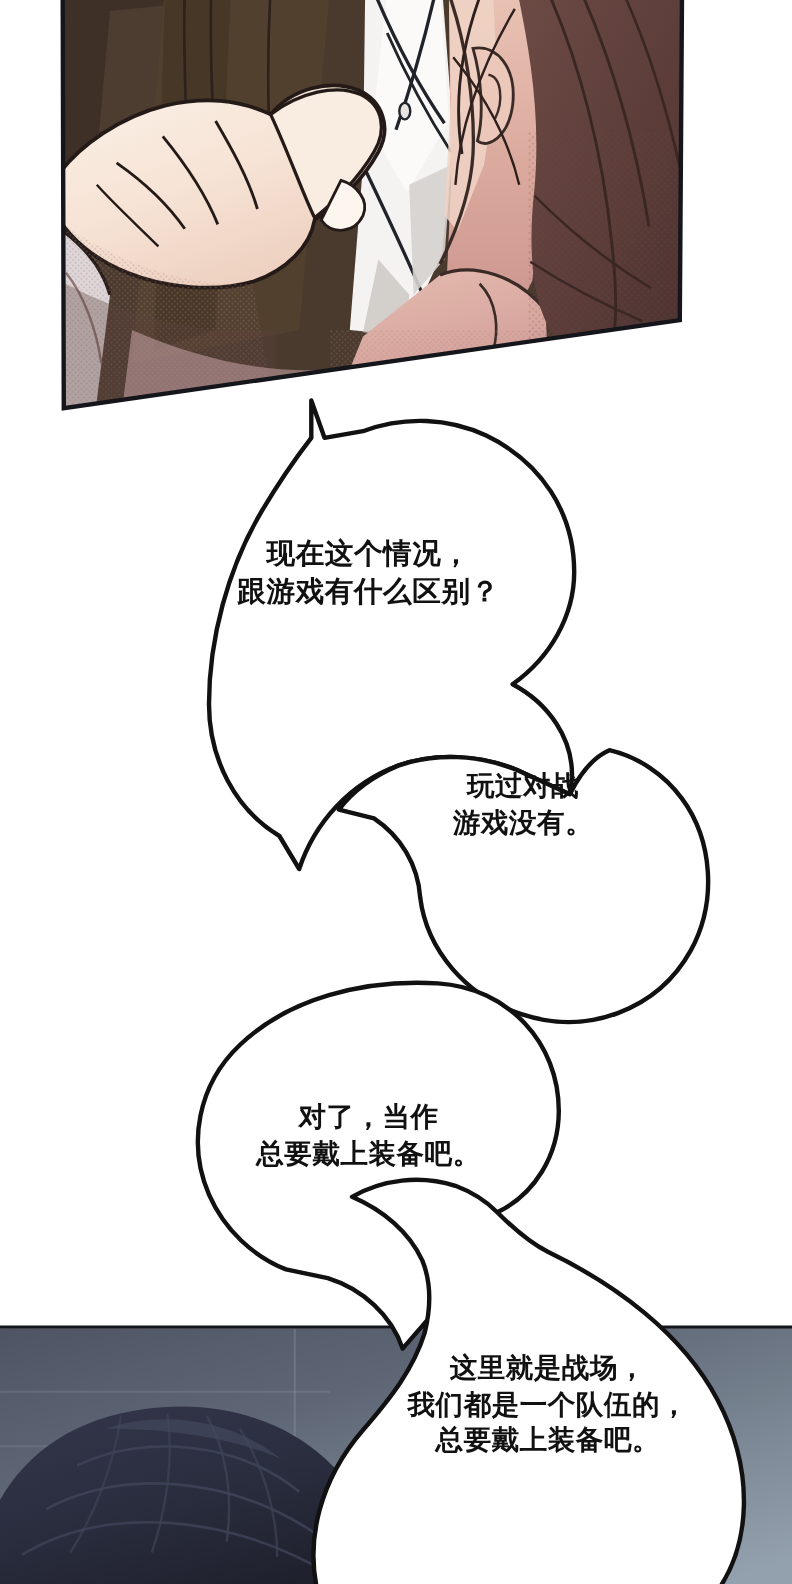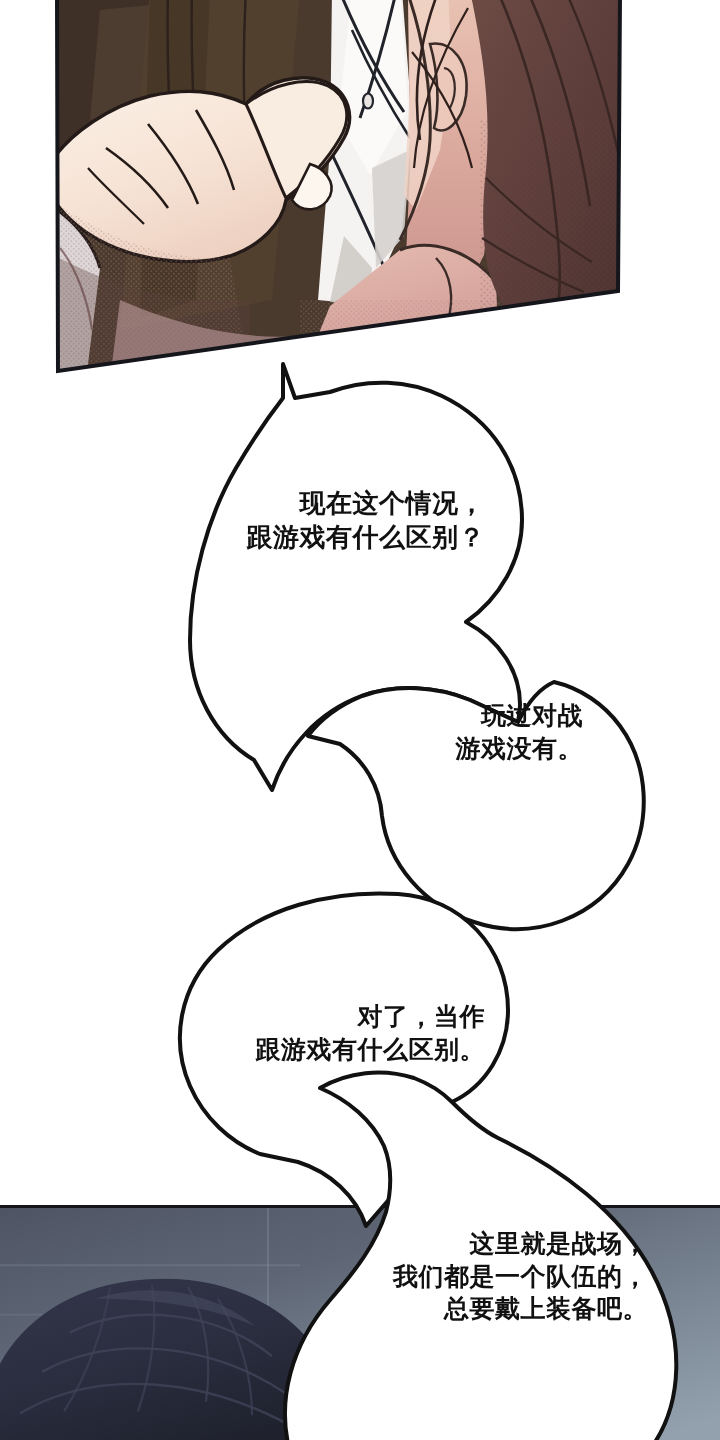--- a/index.html
+++ b/index.html
@@ -41,30 +41,30 @@
     width: 720px; height: 1440px;
     pointer-events: none;
   }
   .bubble-layer svg { display: block; }
 
   .bubble-text {
     position: absolute;
     color: #111111;
     font-family: "Liberation Sans", "DejaVu Sans", sans-serif;
     font-weight: 700;
-    text-align: right;
+    text-align: center;
     line-height: 1.30;
     letter-spacing: 0.5px;
     white-space: pre-line;
   }
 
   #text-1 { left: 185px; top: 487px;  width: 300px; font-size: 26px; }
   #text-2 { left: 368px; top: 675px;  width: 215px; font-size: 25px; margin-top: 24px; }
   #text-3 { left: 185px; top: 1000px; width: 300px; font-size: 25px; }
-  #text-4 { left: 348px; top: 1228px; width: 300px; font-size: 25px; font-family: Liberation Serif, serif; }
+  #text-4 { left: 348px; top: 1228px; width: 300px; font-size: 25px; }
 </style>
 </head>
 <body>
 
 <div id="page">
 
   <div class="panel" id="panel-top">
     <svg class="panel-svg" viewBox="0 0 720 385" preserveAspectRatio="none">
       <defs>
         <clipPath id="clipTop">
@@ -270,19 +270,19 @@
     </svg>
   </div>
 
   <div class="bubble-text" id="text-1">现在这个情况，
 跟游戏有什么区别？</div>
 
   <div class="bubble-text" id="text-2">玩过对战
 游戏没有。</div>
 
   <div class="bubble-text" id="text-3">对了，当作
-跟游戏有什么区别。</div>
+总要戴上装备吧。</div>
 
   <div class="bubble-text" id="text-4">这里就是战场，
 我们都是一个队伍的，
 总要戴上装备吧。</div>
 
 </div>
 
 </body></html>

